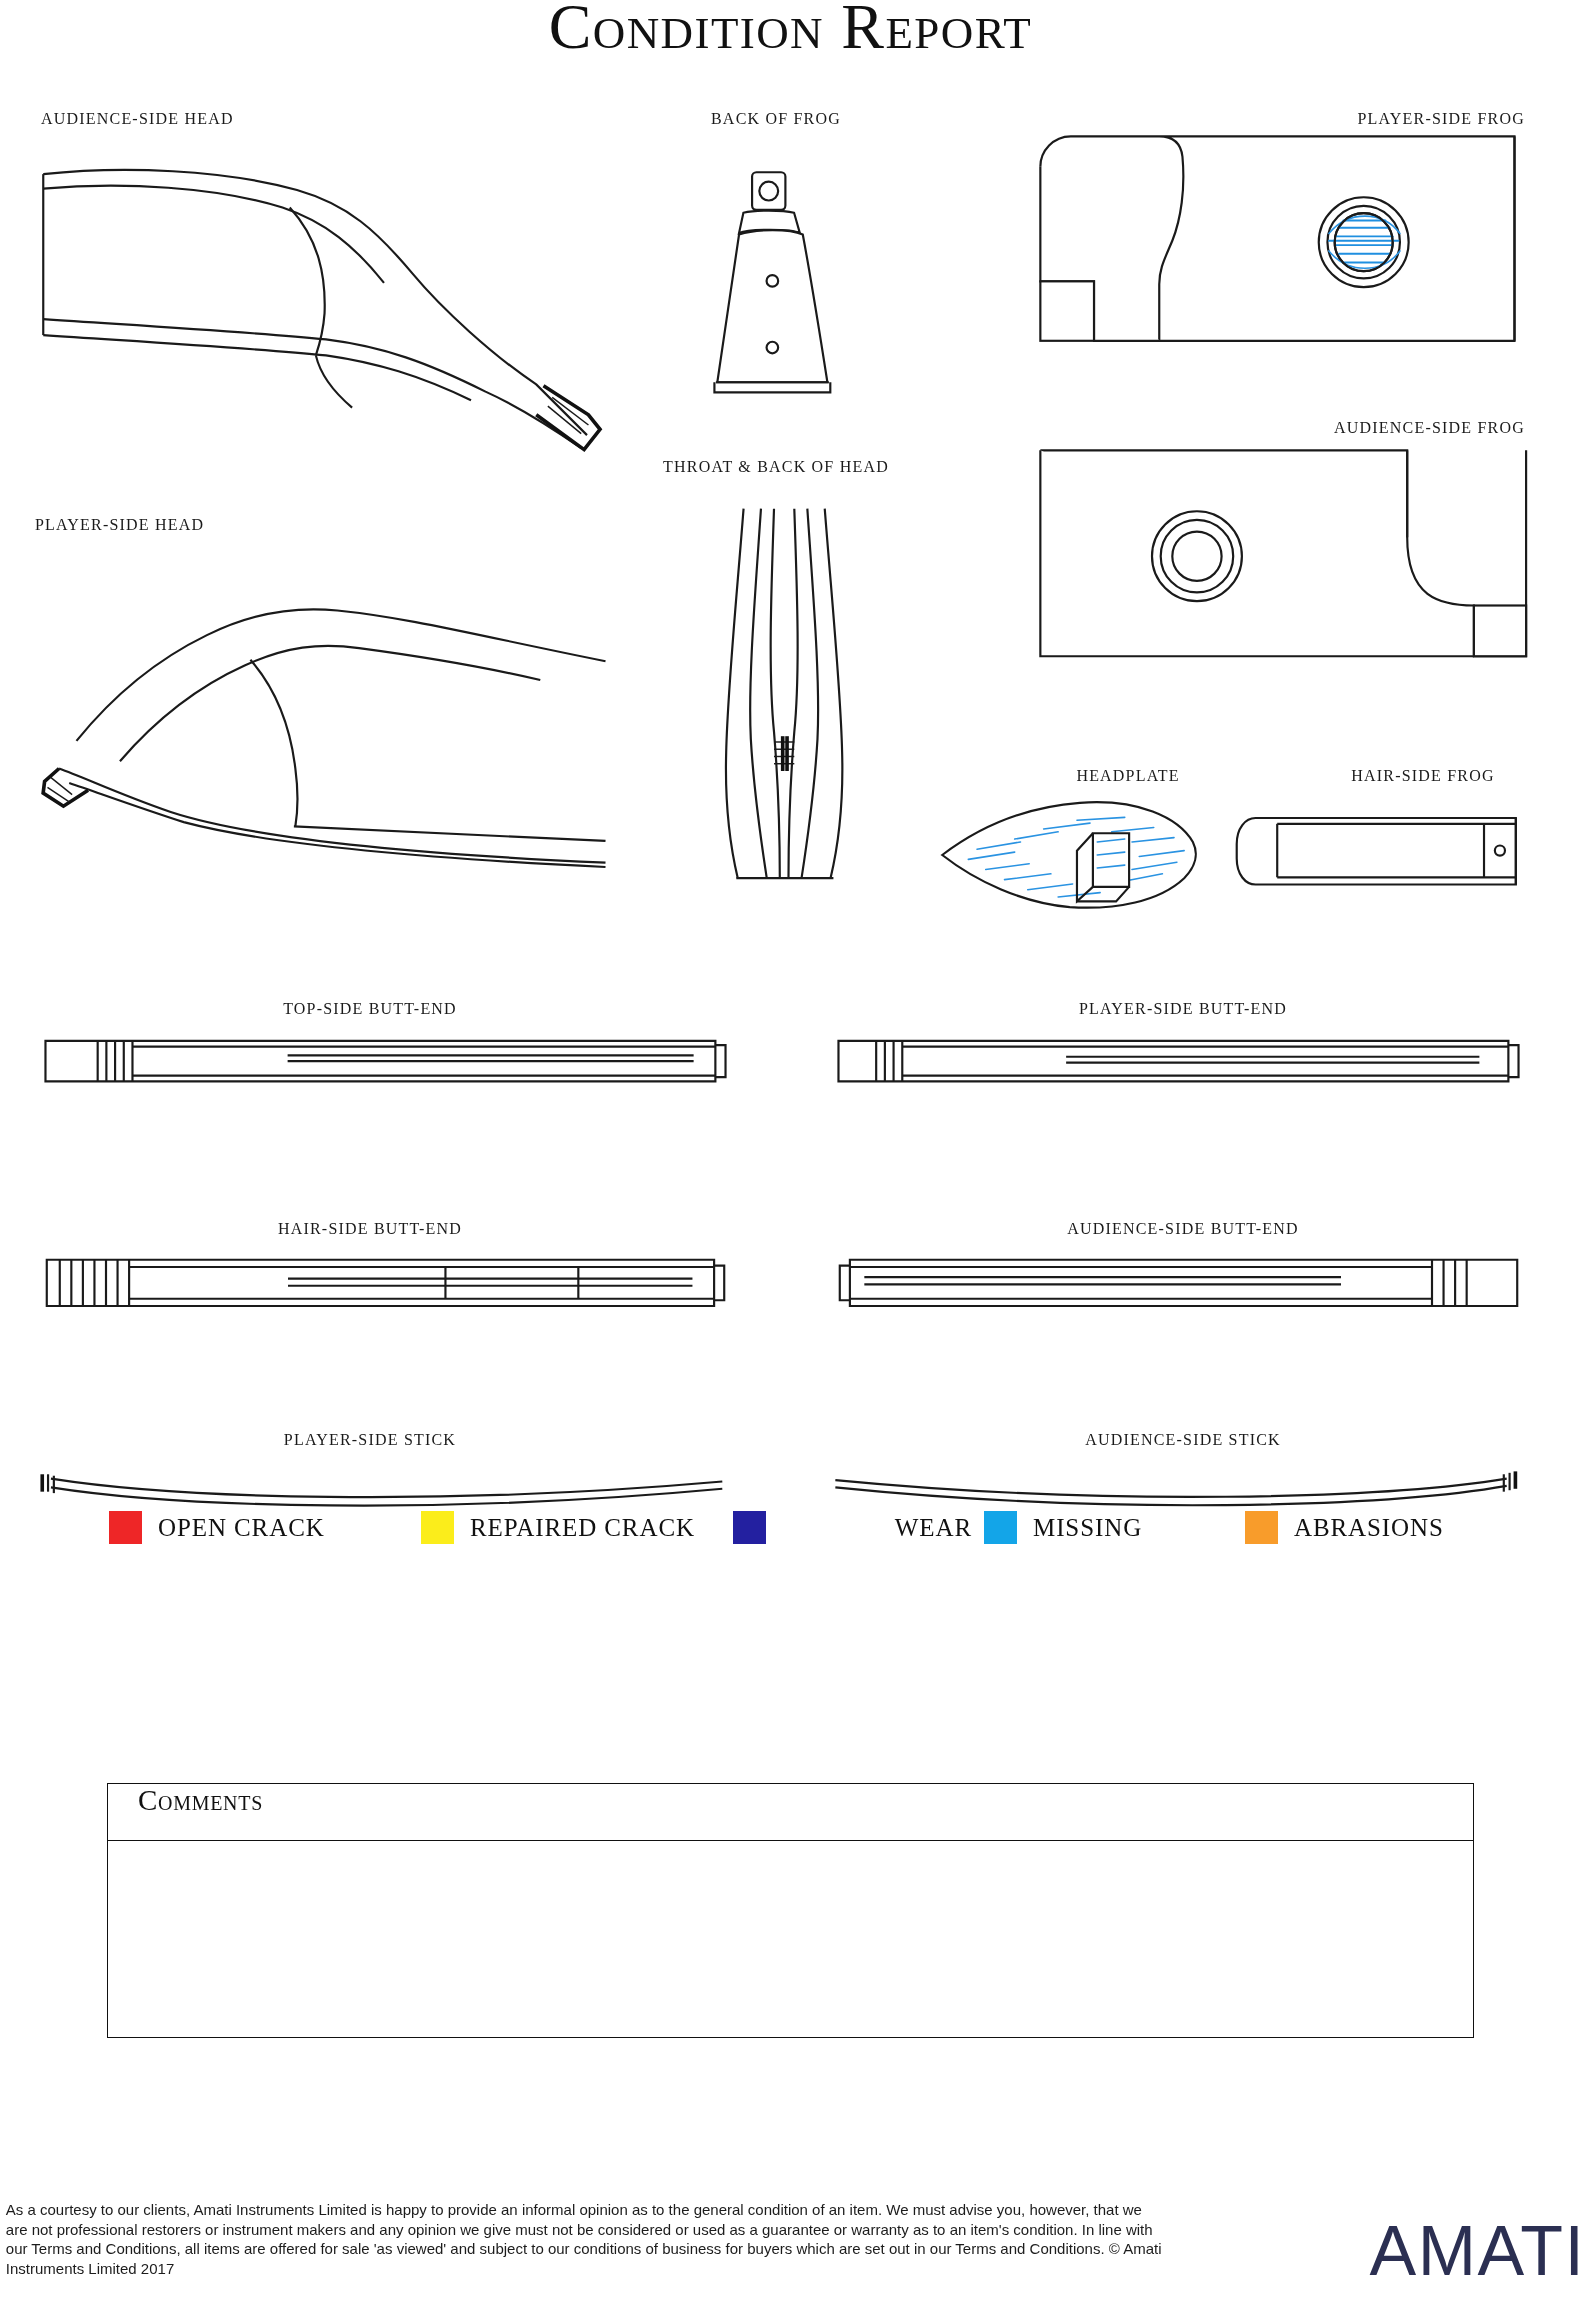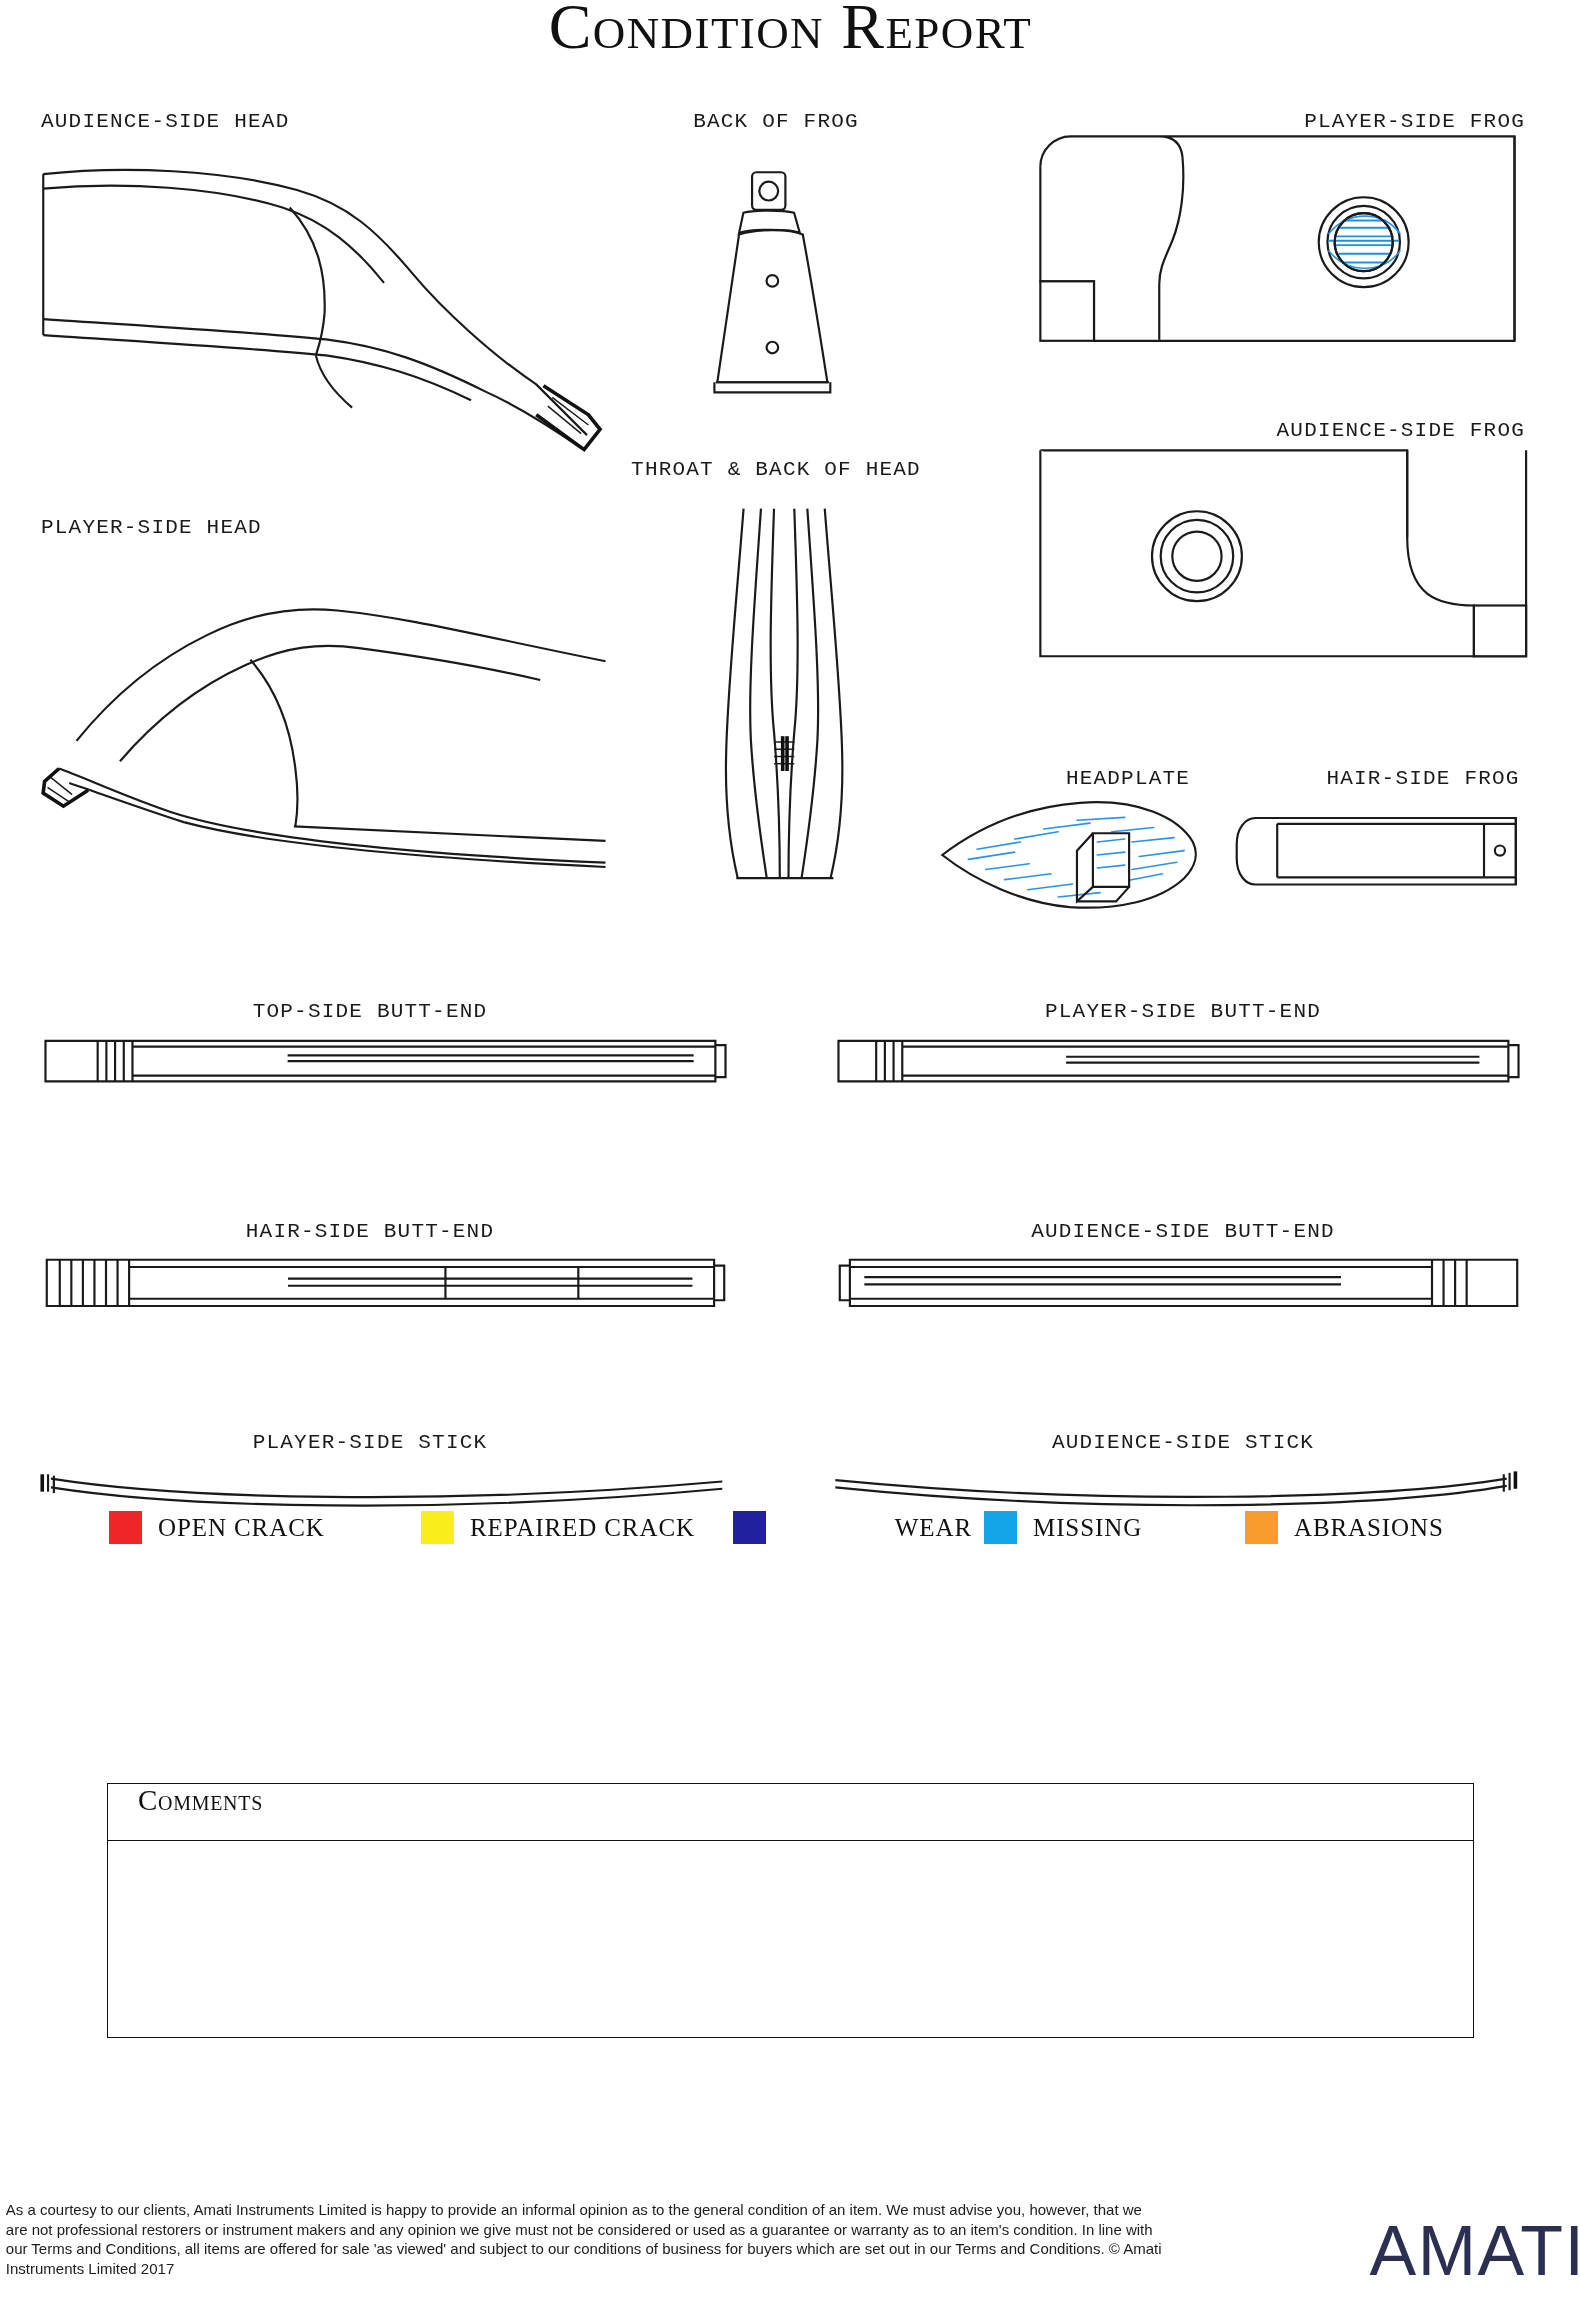--- a/index.html
+++ b/index.html
@@ -30,23 +30,23 @@
     font-size: 64px;
     letter-spacing: 1.4px;
     font-variant: small-caps;
     color: #111;
     font-weight: 400;
   }
 
   
   .cap {
     position: absolute;
-    font-family: Liberation Mono, monospace;
+    font-family: Liberation Serif, serif;
     font-variant: small-caps;
-    font-size: 21px;
+    font-size: 16px;
     letter-spacing: 1.2px;
     color: #1a1a1a;
     white-space: nowrap;
   }
   .cap.center { transform: translateX(-50%); }
   .cap.right  { transform: translateX(-100%); }
 
   
   .draw {
     position: absolute;
@@ -152,21 +152,21 @@
   }
 </style>
 </head>
 <body>
 
 <div id="page">
 
   <div class="doc-title">Condition Report</div>
 
   <div class="cap" style="left:41px; top:110px;">AUDIENCE-SIDE HEAD</div>
-  <div class="cap" style="left:41px; top:516px;text-align:center;">PLAYER-SIDE HEAD</div>
+  <div class="cap" style="left:35px; top:516px;text-align:center;">PLAYER-SIDE HEAD</div>
   <div class="cap center" style="left:776px; top:110px;">BACK OF FROG</div>
   <div class="cap center" style="left:776px; top:458px;">THROAT &amp; BACK OF HEAD</div>
   <div class="cap right" style="left:1525px; top:110px;">PLAYER-SIDE FROG</div>
   <div class="cap right" style="left:1525px; top:419px;">AUDIENCE-SIDE FROG</div>
   <div class="cap center" style="left:1128px; top:767px;">HEADPLATE</div>
   <div class="cap center" style="left:1423px; top:767px;">HAIR-SIDE FROG</div>
 
   <div class="cap center" style="left:370px; top:1000px;">TOP-SIDE BUTT-END</div>
   <div class="cap center" style="left:1183px; top:1000px;">PLAYER-SIDE BUTT-END</div>
   <div class="cap center" style="left:370px; top:1220px;">HAIR-SIDE BUTT-END</div>

